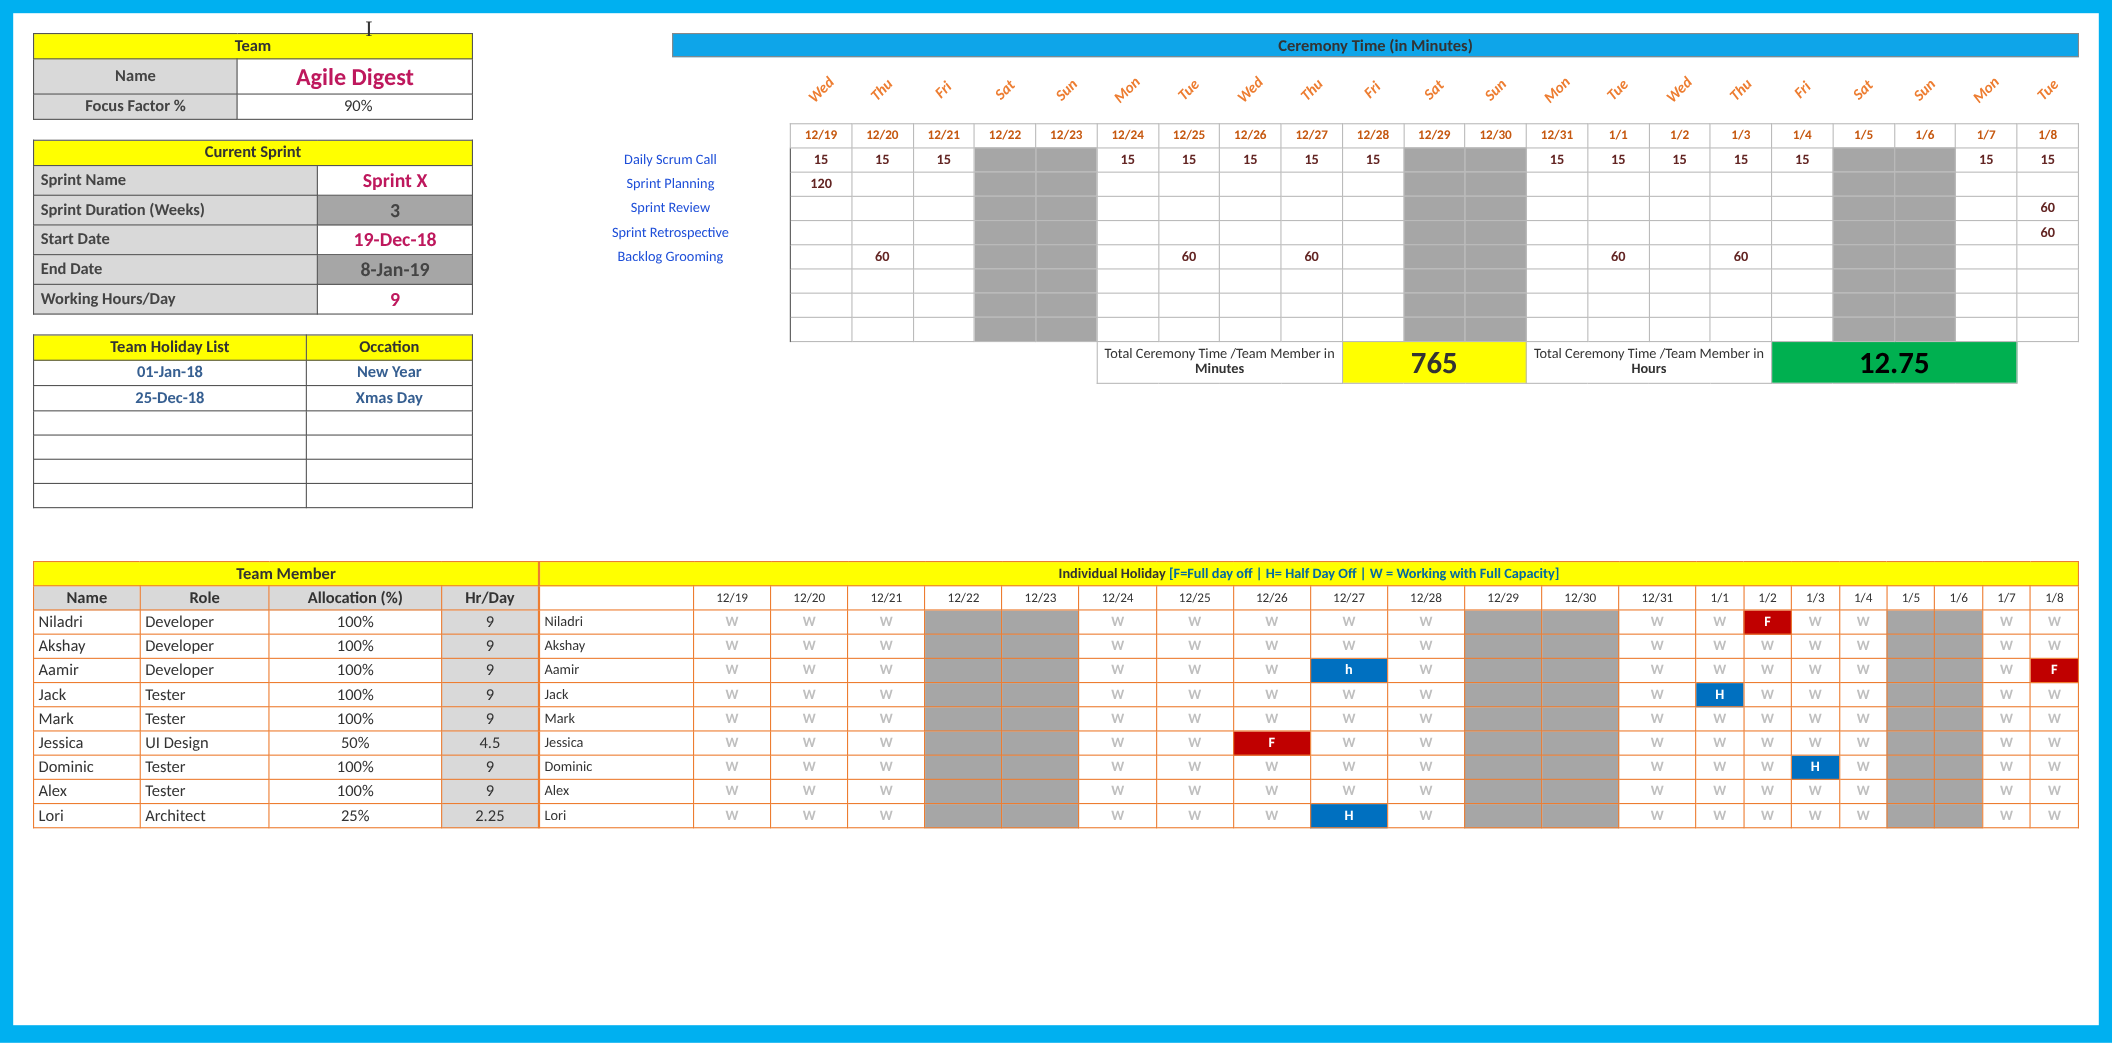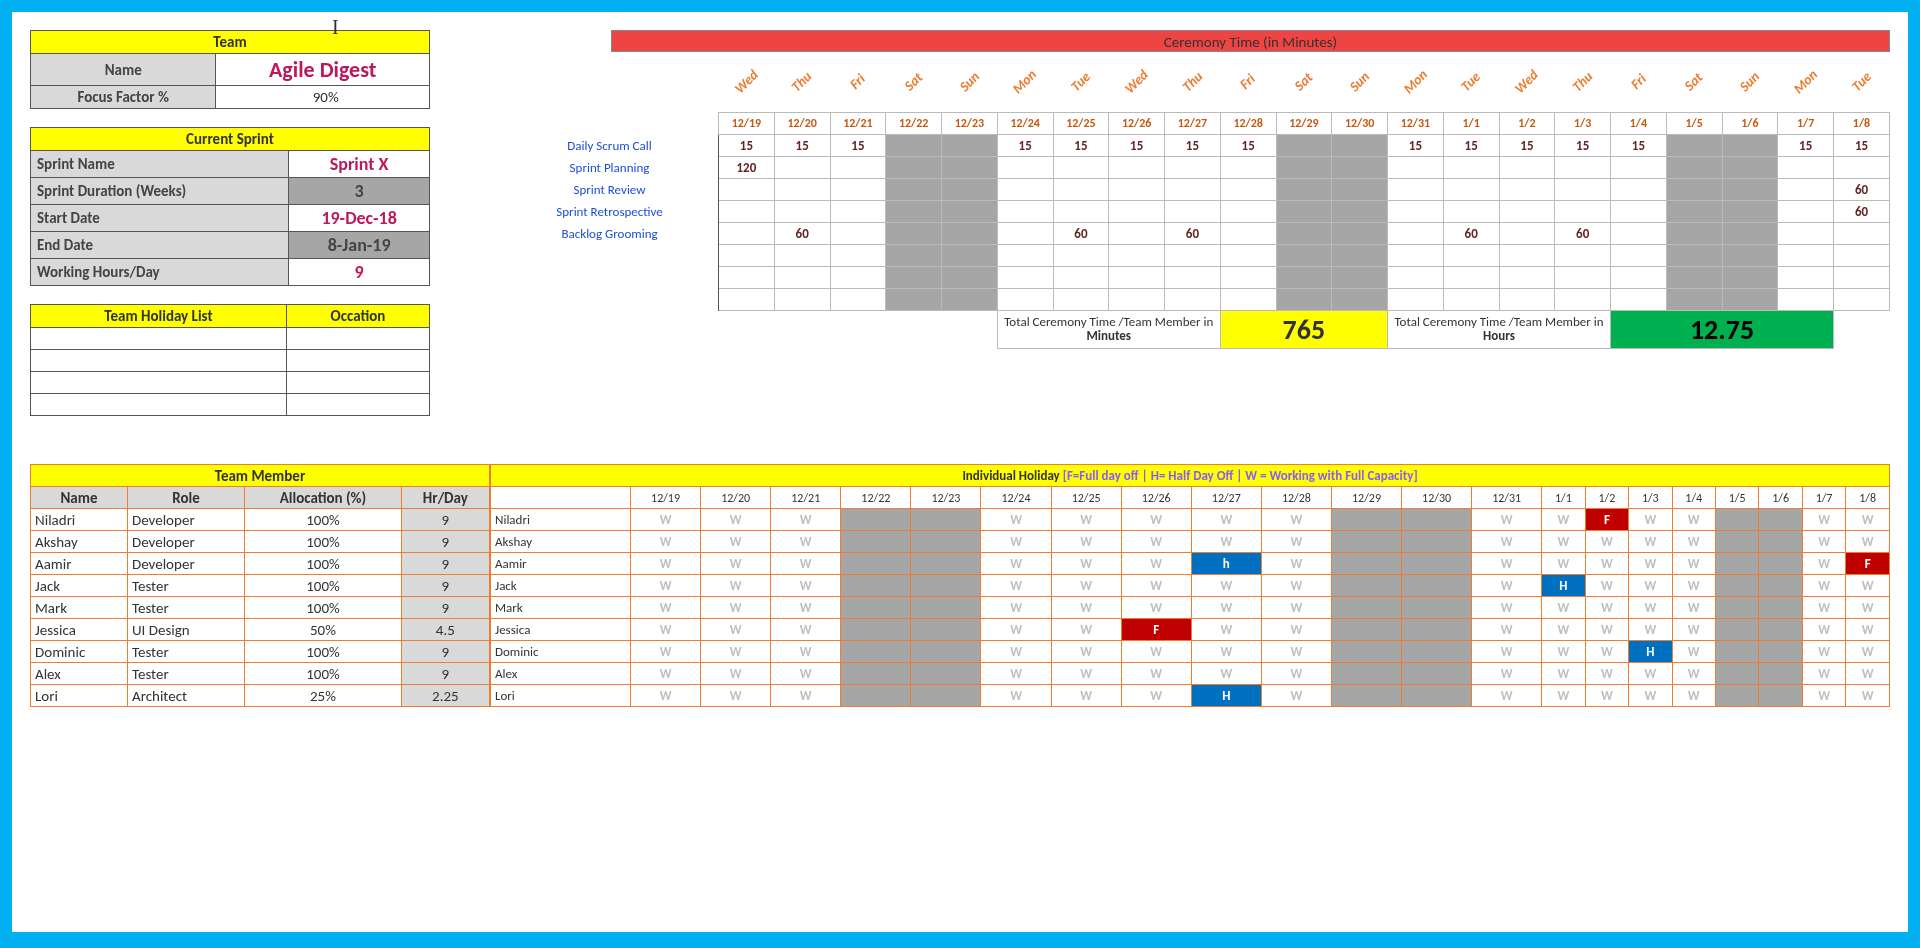--- a/index.html
+++ b/index.html
@@ -33,21 +33,21 @@
   }
   .hdr-yel { background:#ffff00; font-weight:bold; text-align:center; }
   .lbl-cell { background:#d9d9d9; font-weight:bold; color:#444;}
   .val-cell { background:#fff; text-align:center; font-weight:bold; color:#be185d; font-size:18px;}
   .val-dk   { background:#a6a6a6; text-align:center; font-weight:bold; color:#444; font-size:18px;}
   .plain-center { text-align:center; color:#365f91; font-weight:bold;}
 
   
   .cerem-wrap { }
   .cerem-title {
-    background:#ef4444; font-weight:normal; text-align:center;
+    background:#0ea5e9; font-weight:bold; text-align:center;
     border:1px solid #888; height:22px; line-height:22px;
     margin-left:111px;
   }
   table.cerem {
     border-collapse: collapse; width:100%;
   }
   table.cerem th.day {
     font-size:14px; color:#ed7d31; font-weight:bold;
     font-style:italic;
     transform: rotate(-45deg);
@@ -73,21 +73,21 @@
   table.team-m .hdr-yel2 { background:#ffff00; font-weight:bold; text-align:center;margin-top:16px;}
   table.team-m .sub-hdr { background:#d9d9d9; font-weight:bold; text-align:center;}
   table.team-m .hr-col { background:#d9d9d9; text-align:center;}
   .center {text-align:center;}
 
   table.ind-hol {
     border-collapse:collapse; flex:1;
   }
   table.ind-hol th, table.ind-hol td { border:1px solid #ed7d31; height:22px; text-align:center; font-size:13px;}
   table.ind-hol th.title-row { background:#ffff00; font-weight:bold;}
-  .legend { color:#8b5cf6; font-weight:bold;}
+  .legend { color:#0369a1; font-weight:bold;}
   table.ind-hol td.date-hdr { color:#333; font-size:12px; background:#fff;}
   table.ind-hol td.name-col { text-align:left; width:140px; padding-left:4px;}
   table.ind-hol td.w { color:#bfbfbf; font-weight:bold;}
   table.ind-hol td.g { background:#a6a6a6;}
   table.ind-hol td.F { background:#c00000; color:#fff; font-weight:bold;}
   table.ind-hol td.H { background:#0070c0; color:#fff; font-weight:bold;}
   table.ind-hol td.h2 { background:#0070c0; color:#fff; font-weight:bold;}
   .cursor-i { position:absolute; top:4px; left:320px; font-size:20px; color:#333; font-family:serif;}
 
 </style>
@@ -147,20 +147,28 @@
     </table>
 
     <table class="small-tbl">
       <tbody>
             <tr>
         <td class="hdr-yel">Team Holiday List</td>
         <td class="hdr-yel">Occation</td>
       </tr>
       </tbody>
           <tbody id="hol-body">
+            <tr>
+              <td class="plain-center">01-Jan-18</td>
+  <td class="plain-center">New Year</td>
+            </tr>
+            <tr>
+              <td class="plain-center">25-Dec-18</td>
+  <td class="plain-center">Xmas Day</td>
+            </tr>
             <tr>
               <td class="plain-center"></td>
   <td class="plain-center"></td>
             </tr>
             <tr>
               <td class="plain-center"></td>
   <td class="plain-center"></td>
             </tr>
             <tr>
               <td class="plain-center"></td>

